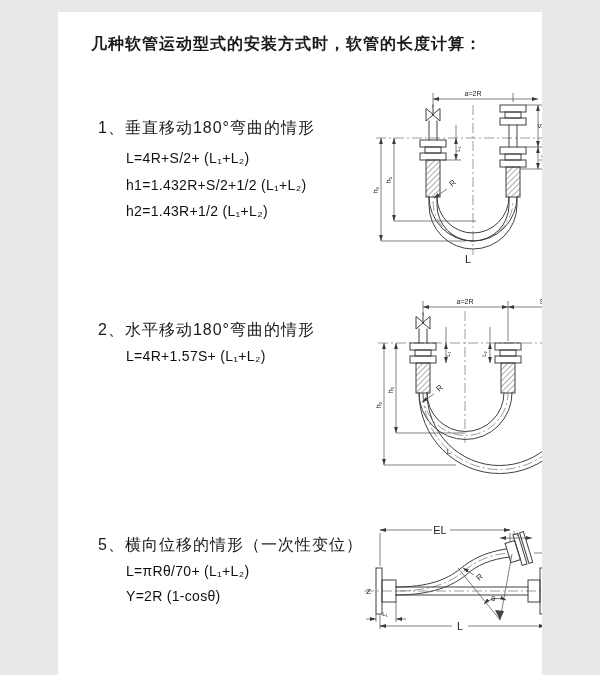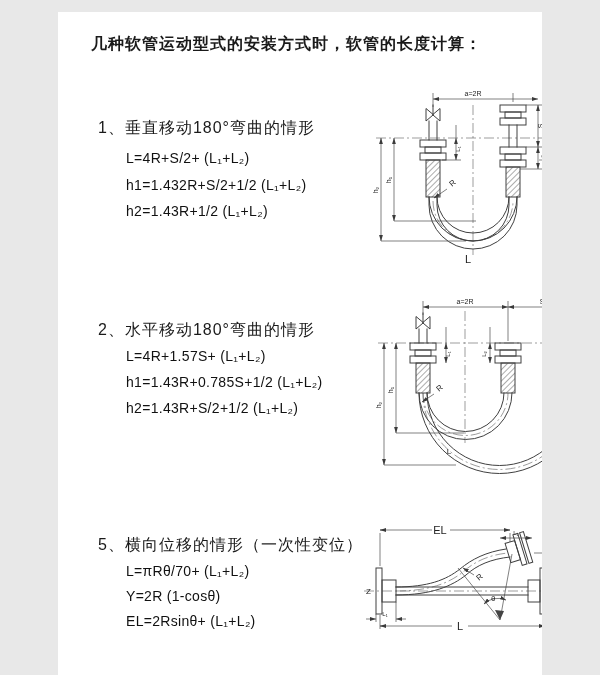--- a/index.html
+++ b/index.html
@@ -38,27 +38,24 @@
 
   <div class="title">几种软管运动型式的安装方式时，软管的长度计算：</div>
 
   <div class="heading" style="left:40px;top:106px">1、垂直移动180°弯曲的情形</div>
   <div class="formula" style="left:68px;top:138px">L=4R+S/2+ (L₁+L₂)</div>
   <div class="formula" style="left:68px;top:165px">h1=1.432R+S/2+1/2 (L₁+L₂)</div>
   <div class="formula" style="left:68px;top:191px">h2=1.43R+1/2 (L₁+L₂)</div>
 
   <div class="heading" style="left:40px;top:308px">2、水平移动180°弯曲的情形</div>
   <div class="formula" style="left:68px;top:336px">L=4R+1.57S+ (L₁+L₂)</div>
-  <div class="formula" style="left:68px;top:362px">h1=1.43R+0.785S+1/2 (L₁+L₂)</div>
-  <div class="formula" style="left:68px;top:388px">h2=1.43R+S/2+1/2 (L₁+L₂)</div>
 
   <div class="heading" style="left:40px;top:523px">5、横向位移的情形（一次性变位）</div>
   <div class="formula" style="left:68px;top:551px">L=πRθ/70+ (L₁+L₂)</div>
   <div class="formula" style="left:68px;top:576px">Y=2R (1-cosθ)</div>
-  <div class="formula" style="left:68px;top:601px">EL=2Rsinθ+ (L₁+L₂)</div>
 
   <svg style="left:310px;top:73px" width="250" height="188" viewBox="0 0 250 188">
     <defs>
       <marker id="ar1" viewBox="0 0 10 6" refX="9.5" refY="3" markerWidth="9" markerHeight="5.4" orient="auto-start-reverse">
         <path d="M0,0 L10,3 L0,6 z"></path>
       </marker>
       <pattern id="hat1" width="4" height="4" patternUnits="userSpaceOnUse" patternTransform="rotate(45)">
         <line x1="0" y1="0" x2="0" y2="4" stroke="#666" stroke-width="1.1"></line>
       </pattern>
     </defs>

